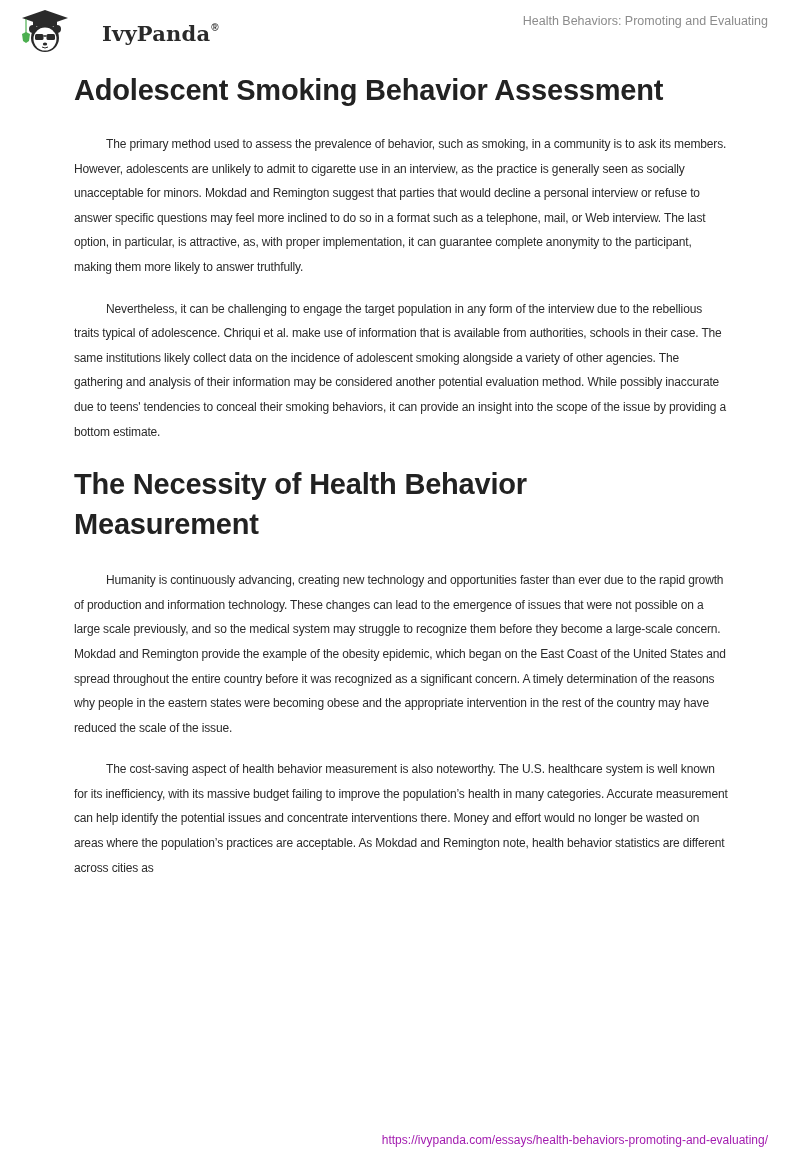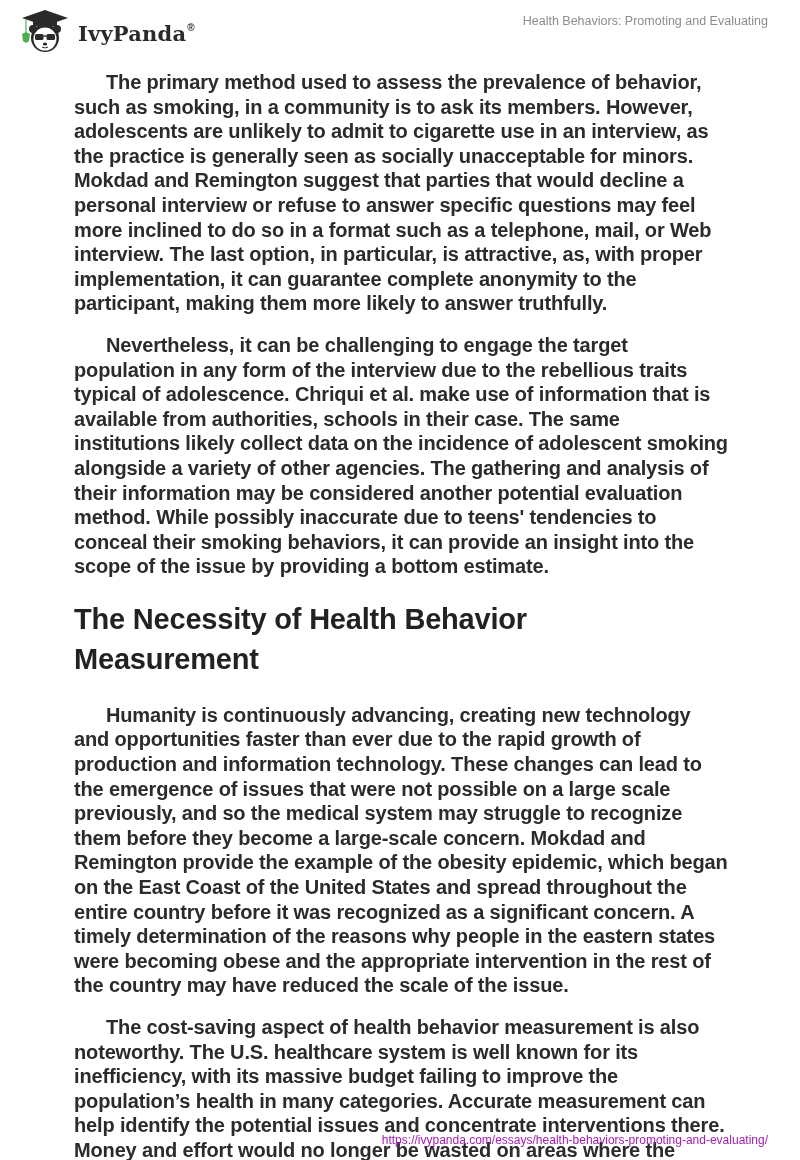--- a/index.html
+++ b/index.html
@@ -20,20 +20,21 @@
       width: 800px;
       height: 60px;
     }
     .logo {
       position: absolute;
       left: 18px;
       top: 8px;
       display: flex;
       align-items: center;
       height: 46px;
+      gap: 24px;
     }
     .logo-icon {
       width: 54px;
       height: 46px;
       display: block;
     }
     .logo-text {
       font-family: "DejaVu Serif", serif;
       font-weight: bold;
       font-size: 21px;
@@ -69,27 +70,26 @@
       font-family: "Liberation Sans", sans-serif;
       font-weight: bold;
       font-size: 29px;
       line-height: 40px;
       color: #222222;
       letter-spacing: -0.2px;
     }
     h2.h1st { margin-bottom: 22px; }
     h2.h2nd { margin-top: 20px; margin-bottom: 24px; }
     p {
-      font-size: 20px;
+      font-size: 12px;
       line-height: 24.6px;
       text-indent: 32px;
       color: #2b2b2b;
       margin-bottom: 17px;
       letter-spacing: -0.15px;
-      font-weight: bold;
     }
     .footer-url {
       position: absolute;
       right: 32px;
       top: 1133px;
       font-size: 12px;
       color: #a21caf;
     }
   </style>
 </head>
@@ -118,20 +118,21 @@
       <ellipse cx="27" cy="36" rx="2.2" ry="1.5" fill="#2a2a2a"></ellipse>
       <path d="M24,39 Q27,41 30,39" stroke="#2a2a2a" stroke-width="1" fill="none"></path>
     </svg>
     <span class="logo-text"><span>IvyPanda</span><span class="logo-reg">®</span></span>
   </div>
   <div class="doc-title">Health Behaviors: Promoting and Evaluating</div>
 </div>
 
 <div class="content">
   <section>
+    <h2 class="h1st">Adolescent Smoking Behavior Assessment</h2>
     <p>The primary method used to assess the prevalence of behavior, such as smoking, in a community is to ask its members. However, adolescents are unlikely to admit to cigarette use in an interview, as the practice is generally seen as socially unacceptable for minors. Mokdad and Remington suggest that parties that would decline a personal interview or refuse to answer specific questions may feel more inclined to do so in a format such as a telephone, mail, or Web interview. The last option, in particular, is attractive, as, with proper implementation, it can guarantee complete anonymity to the participant, making them more likely to answer truthfully.</p>
     <p>Nevertheless, it can be challenging to engage the target population in any form of the interview due to the rebellious traits typical of adolescence. Chriqui et al.  make use of information that is available from authorities, schools in their case. The same institutions likely collect data on the incidence of adolescent smoking alongside a variety of other agencies. The gathering and analysis of their information may be considered another potential evaluation method. While possibly inaccurate due to teens' tendencies to conceal their smoking behaviors, it can provide an insight into the scope of the issue by providing a bottom estimate.</p>
   </section>
   <section>
     <h2 class="h2nd" style="width:480px;">The Necessity of Health Behavior Measurement</h2>
     <p>Humanity is continuously advancing, creating new technology and opportunities faster than ever due to the rapid growth of production and information technology. These changes can lead to the emergence of issues that were not possible on a large scale previously, and so the medical system may struggle to recognize them before they become a large-scale concern. Mokdad and Remington  provide the example of the obesity epidemic, which began on the East Coast of the United States and spread throughout the entire country before it was recognized as a significant concern. A timely determination of the reasons why people in the eastern states were becoming obese and the appropriate intervention in the rest of the country may have reduced the scale of the issue.</p>
     <p>The cost-saving aspect of health behavior measurement is also noteworthy. The U.S. healthcare system is well known for its inefficiency, with its massive budget failing to improve the population’s health in many categories. Accurate measurement can help identify the potential issues and concentrate interventions there. Money and effort would no longer be wasted on areas where the population’s practices are acceptable. As Mokdad and Remington note, health behavior statistics are different across cities as</p>
   </section>
 </div>
 

